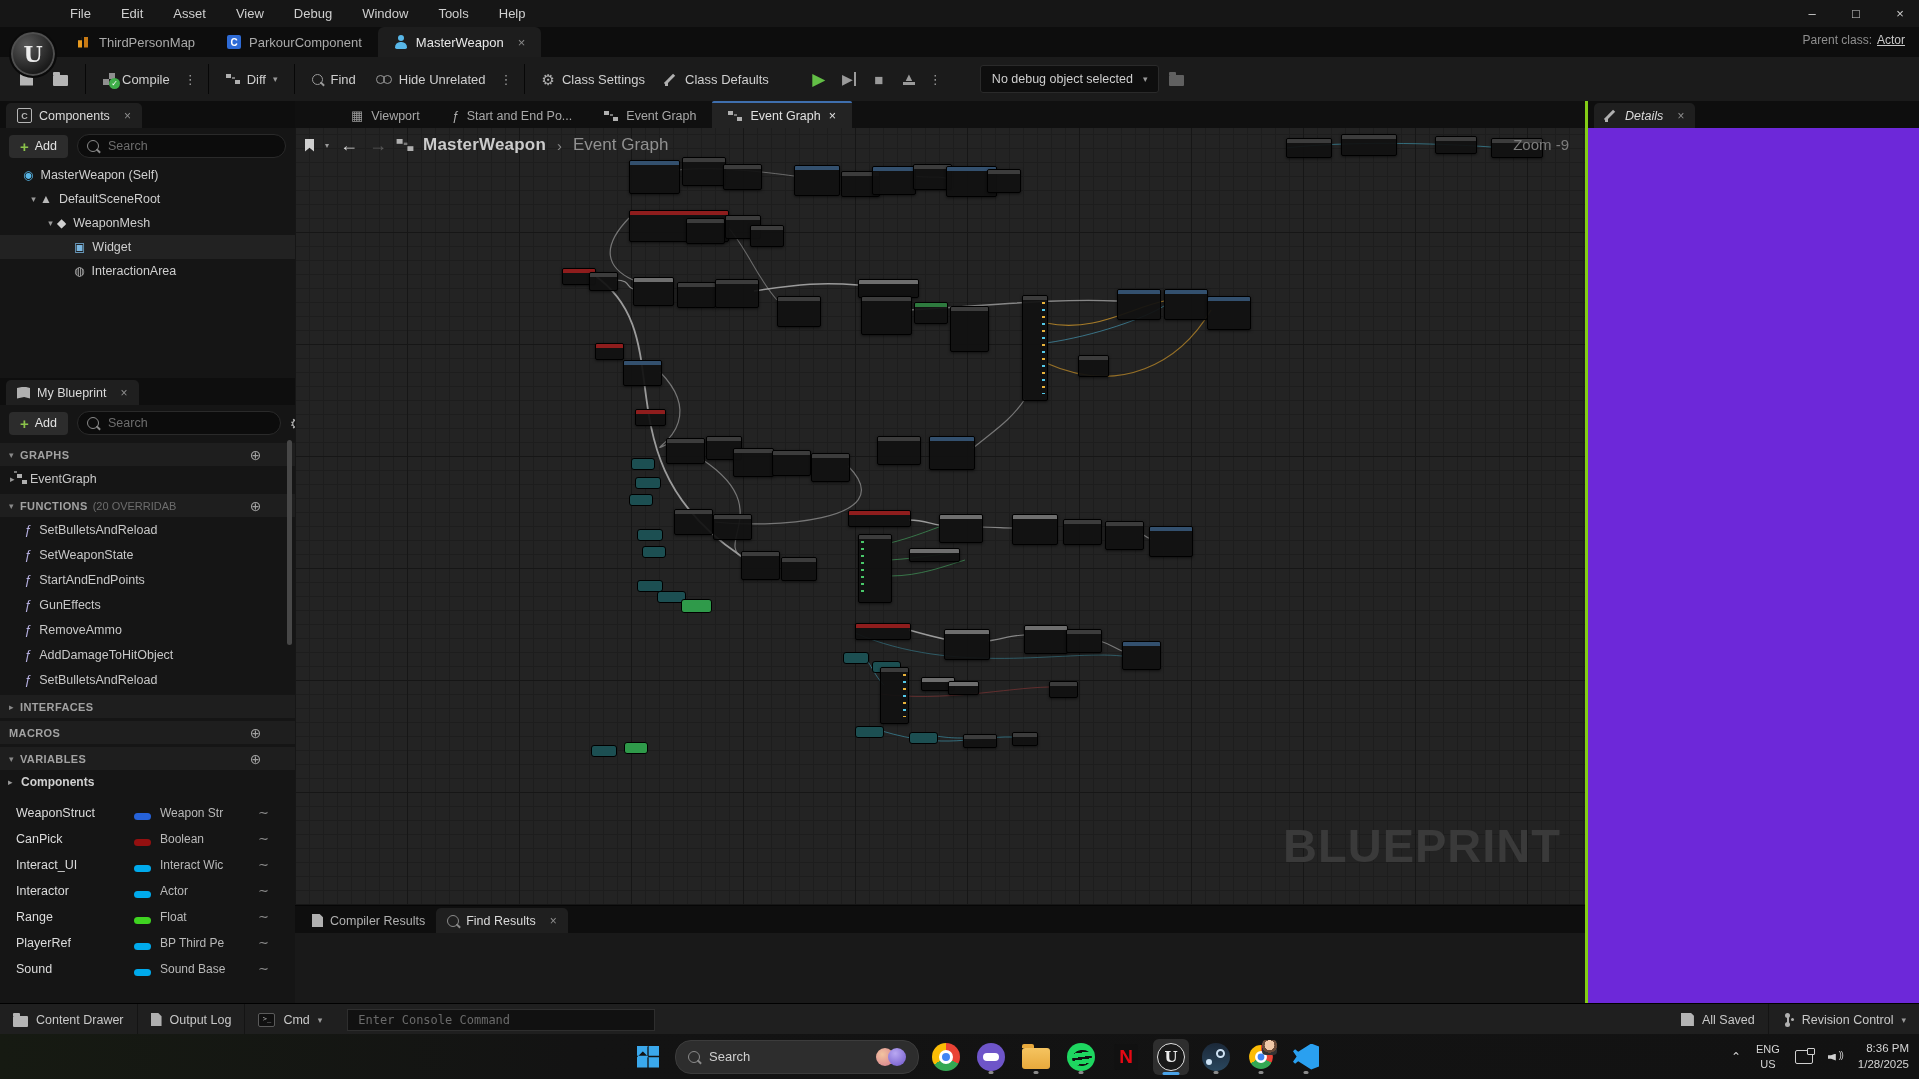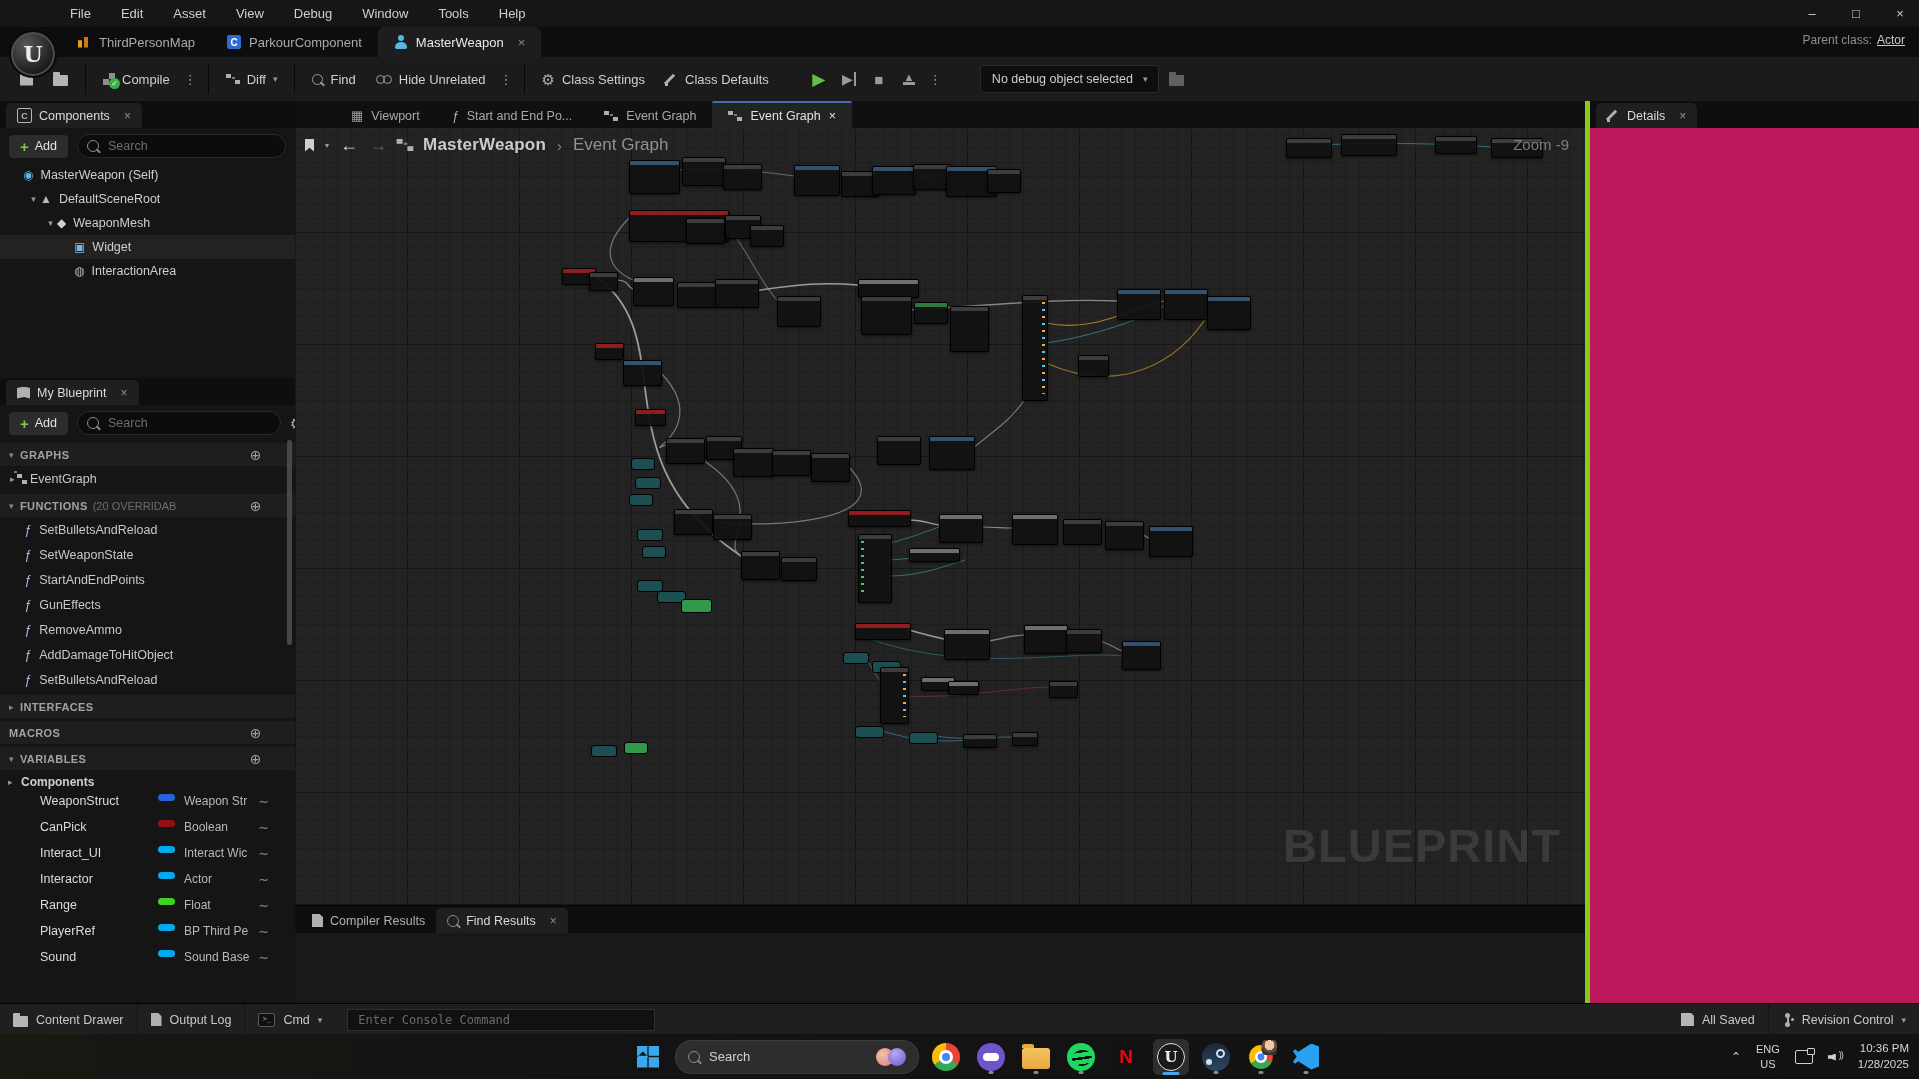--- a/index.html
+++ b/index.html
@@ -70,21 +70,21 @@
   .i-eject i{display:block;font-style:normal;}
   .i-eject .bar{display:block;width:12px;height:3px;background:#9a9a9a;margin:1px auto 0;}
   .debugdd{display:flex;align-items:center;gap:10px;background:#0e0e0e;border:1px solid #2a2a2a;border-radius:3px;
     height:26px;padding:0 11px;font-size:12.5px;color:#cfcfcf;margin-left:34px;}
   .dim{opacity:.45;}
 
   
   .content{position:absolute;left:0;top:101px;right:0;height:902px;}
   .left-col{position:absolute;left:0;top:0;width:295px;height:100%;background:#151515;border-right:1px solid #060606;}
   .graph-col{position:absolute;left:295px;top:0;width:1290px;height:100%;}
-  .right-col{position:absolute;left:1585px;top:0;right:0;height:100%;background:#be185d;border-left:5px solid #84cc16;}
+  .right-col{position:absolute;left:1585px;top:0;right:0;height:100%;background:#6d28d9;border-left:3px solid #84cc16;font-style:italic;}
 
   
   .ptabs{display:flex;align-items:flex-end;height:27px;background:#0e0e0e;padding-left:6px;}
   .ptab{display:flex;align-items:center;gap:7px;height:25px;padding:0 11px;font-size:12.5px;color:#b0b0b0;}
   .ptab.active{background:#1f1f1f;border-radius:5px 5px 0 0;color:#dadada;}
   .ptab .close{color:#8f8f8f;margin-left:7px;font-size:12px;}
   .i-comp-tab{width:13px;height:13px;border:1.5px solid #b5b5b5;border-radius:2px;color:#b5b5b5;
     font-size:9px;font-weight:bold;display:flex;align-items:center;justify-content:center;}
   .i-book{width:13px;height:12px;background:#b0b0b0;clip-path:polygon(0 12%,55% 0,100% 12%,100% 100%,55% 88%,0 100%);}
   .i-page{width:11px;height:13px;background:#b0b0b0;clip-path:polygon(0 0,70% 0,100% 25%,100% 100%,0 100%);}
@@ -108,21 +108,21 @@
   
   .sect{display:flex;align-items:center;height:23px;background:#1e1e1e;margin-top:3px;padding:0 9px;
     font-size:11px;font-weight:bold;color:#a2a2a2;letter-spacing:.4px;}
   .sect .sarrow{font-size:9px;margin-right:6px;color:#8a8a8a;}
   .sect .suffix{font-weight:normal;color:#6d6d6d;margin-left:5px;letter-spacing:0;}
   .sect .addc{margin-left:auto;margin-right:24px;font-weight:normal;font-size:14px;color:#9f9f9f;}
   .bprow{display:flex;align-items:center;height:25px;font-size:12.5px;color:#c8c8c8;padding-left:10px;}
   .bprow .fico{font-style:italic;color:#b4aede;margin-right:8px;font-size:13px;}
   .bprow .gico{margin-right:8px;}
   .catrow{display:flex;align-items:center;height:24px;font-size:12px;font-weight:bold;color:#d0d0d0;padding-left:8px;}
-  .vrow{display:flex;align-items:flex-start;height:26px;padding:0 26px 0 40px;font-size:12.5px;color:#dcdcdc;}
+  .vrow{display:flex;align-items:flex-end;height:26px;padding:0 26px 0 16px;font-size:12.5px;color:#dcdcdc;}
   .vrow .vname{width:118px;flex:none;overflow:hidden;white-space:nowrap;}
   .vrow .pill{width:17px;height:7px;border-radius:4px;flex:none;margin-right:9px;}
   .vrow .vtype{flex:1;color:#b9b9b9;font-size:12px;overflow:hidden;white-space:nowrap;}
   .vrow .veye{color:#8a8a8a;font-size:13px;}
   .scrollv{position:absolute;right:3px;top:62px;width:5px;height:205px;background:#474747;border-radius:3px;}
 
   
   .gtabs{position:absolute;left:0;top:0;right:0;height:27px;background:#101010;display:flex;align-items:flex-end;padding-left:40px;}
   .gtab{display:flex;align-items:center;gap:8px;height:25px;padding:0 16px;font-size:12.5px;color:#a8a8a8;}
   .gtab.active{background:#232323;color:#e0e0e0;border-top:2px solid #3f6fae;border-radius:2px 2px 0 0;height:25px;}
@@ -922,18 +922,18 @@
       </div>
     <div class="tray">
       <span class="chev">⌃</span>
       <div class="lang">
         <div>ENG</div>
         <div>US</div>
       </div>
       <span class="i-monitor"></span>
       <span class="i-speaker"></span>
       <div class="clock">
-        <div>10:36 PM</div>
+        <div>8:36 PM</div>
         <div>1/28/2025</div>
       </div>
     </div>
   </div>
 </div>
 
 </body></html>

